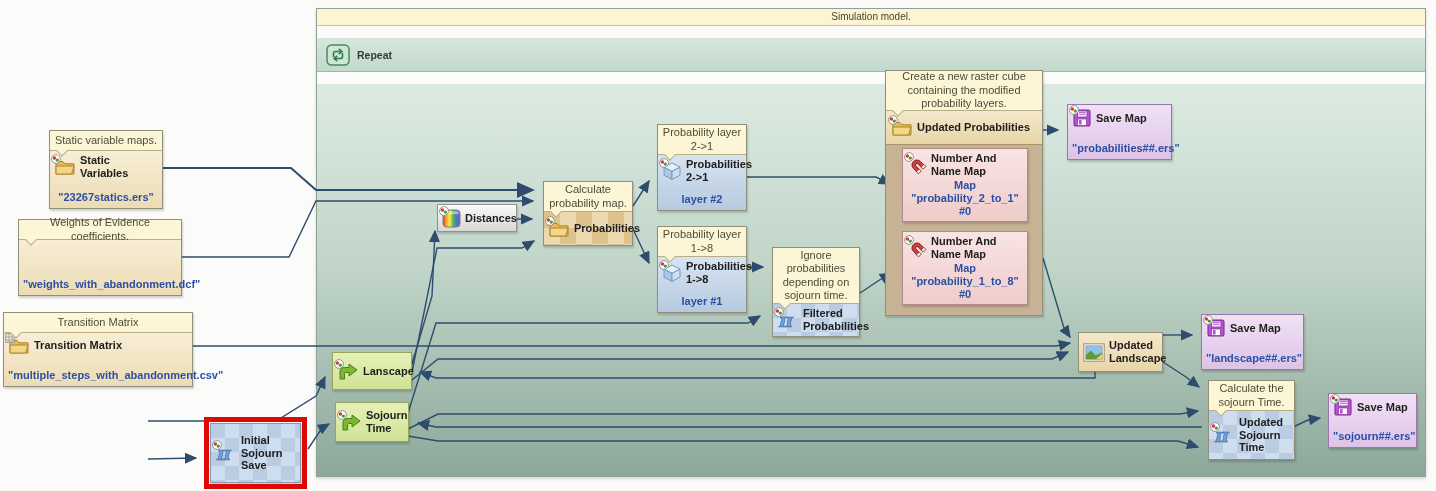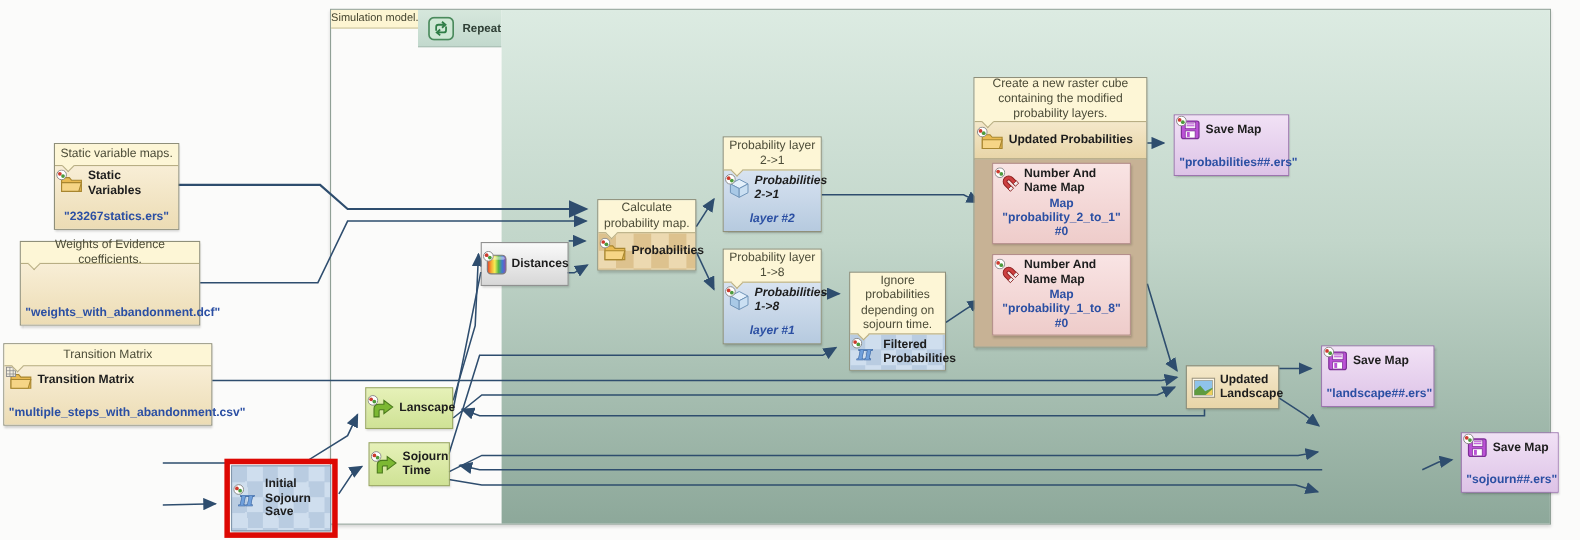--- a/index.html
+++ b/index.html
@@ -1,23 +1,23 @@
 <!DOCTYPE html>
 <html><head>
 <meta charset="utf-8">
 <style>
   * { box-sizing: border-box; margin: 0; padding: 0; }
   html,body { width:1436px; height:491px; background:#fbfbfa; overflow:hidden;
     font-family:"Liberation Sans", sans-serif; }
   #canvas { position:relative; width:1436px; height:491px; }
 
   
-  .sim-container { position:absolute; left:300px; top:8px; width:1110px; height:469px;
-    border:1px solid #90a096; display:flex; flex-direction:row; z-index:0;
-    box-shadow:0 2px 3px rgba(0,0,0,.15); }
+  .sim-container { position:absolute; left:316px; top:8px; width:1110px; height:469px;
+    border:1px solid #90a096; display:flex; flex-direction:column; z-index:0;
+    box-shadow:0 2px 3px rgba(0,0,0,.15);gap:12px; }
   .sim-title { height:17px; background:#fdf5d2; border-bottom:1px solid #cbc49c;
     font-size:10px; line-height:16px; text-align:center; color:#44442f; }
   .repeat-band { height:34px; background:linear-gradient(#d6e7dc,#c2d9cd);
     border-bottom:1px solid #9db7aa; display:flex; align-items:center; gap:7px; padding-left:9px; }
   .repeat-label { font-size:10.5px; font-weight:700; color:#2e3e34; }
   .sim-body { flex:1; background:linear-gradient(180deg,#dcebe2 0%,#c2d6ca 45%,#8da89a 100%); }
 
   
   .group, .node { position:absolute; z-index:2; font-size:11px; color:#222; }
   .group { display:flex; flex-direction:column; border:1px solid #8f8f7a;
@@ -35,21 +35,21 @@
     font-size:11px; padding:2px 0 1px; line-height:1.15; }
   .port { margin-top:auto; text-align:center; font-weight:700; color:#2b4fa3; font-size:11px; padding-bottom:2px; }
 
   .node { border:1px solid #8f8f7a; box-shadow:1px 2px 2px rgba(0,0,0,.18);
     display:flex; align-items:center; gap:4px; padding:3px 4px; }
 
   
   .cream  { background:linear-gradient(#f8eed6,#ecdcb4); }
   .green  { background:linear-gradient(#e6f1b8,#cfe295); border-color:#96a55c; }
   .gray   { background:linear-gradient(#fafafa,#d7d7d7); border-color:#909090; }
-  .blue   { background:linear-gradient(#d8e3f1,#b6cadf); border-color:#8298ad;font-style:italic; }
+  .blue   { background:linear-gradient(#d8e3f1,#b6cadf); border-color:#8298ad; }
   .tan    { background:linear-gradient(#f4e8ca,#e8d5a8); }
   .purple { background:linear-gradient(#f1e1f5,#ddc3e7); border-color:#9c74ae; }
   .pink   { background:linear-gradient(#f9e4e4,#eeccca); border-color:#b28a8a; }
   .brown  { background:#c7b295; }
   .chk-blue { background-color:#c5d5e7;
     background-image:conic-gradient(#cfdeee 0 25%, #b9cce1 0 50%, #cfdeee 0 75%, #b9cce1 0);
     background-size:28px 28px; border-color:#8298ad; }
   .chk-tan { background-color:#e5cfa4;
     background-image:conic-gradient(#ecd9b0 0 25%, #ddc28e 0 50%, #ecd9b0 0 75%, #ddc28e 0);
     background-size:32px 32px; }
@@ -264,21 +264,21 @@
       <svg width="22" height="19">
           <use href="#i-mux"></use>
         </svg>
       <svg class="badge">
           <use href="#i-badge"></use>
         </svg>
     </span>
     <span class="fname">Sojourn Time</span>
   </div>
 
-  <div class="node gray" style="left:437px;top:220px;width:80px;height:40px">
+  <div class="node gray" style="left:437px;top:204px;width:80px;height:28px">
     <span class="icwrap">
       <svg width="19" height="19">
           <use href="#i-rainbow"></use>
         </svg>
       <svg class="badge">
           <use href="#i-badge"></use>
         </svg>
     </span>
     <span class="fname">Distances</span>
   </div>
@@ -454,20 +454,39 @@
           <svg class="badge">
               <use href="#i-badge"></use>
             </svg>
         </span>
         <span class="fname">Save Map</span>
       </div>
       <div class="fvalue">"landscape##.ers"</div>
     </div>
   </div>
 
+  <div class="group" style="left:1208px;top:380px;width:87px;height:80px">
+    <div class="comment" style="height:30px">
+      <span>Calculate the sojourn Time.</span>
+        <span class="notch"></span>
+    </div>
+    <div class="gbody chk-blue" style="justify-content:center">
+      <div class="name-row">
+        <span class="icwrap">
+          <svg width="22" height="20">
+              <use href="#i-pi"></use>
+            </svg>
+          <svg class="badge">
+              <use href="#i-badge"></use>
+            </svg>
+        </span>
+        <span class="fname">Updated Sojourn Time</span>
+      </div>
+    </div>
+  </div>
 
   <div class="group purple" style="left:1328px;top:393px;width:89px;height:55px">
     <div class="gbody purple">
       <div class="name-row">
         <span class="icwrap">
           <svg width="20" height="20">
               <use href="#i-floppy"></use>
             </svg>
           <svg class="badge">
               <use href="#i-badge"></use>

